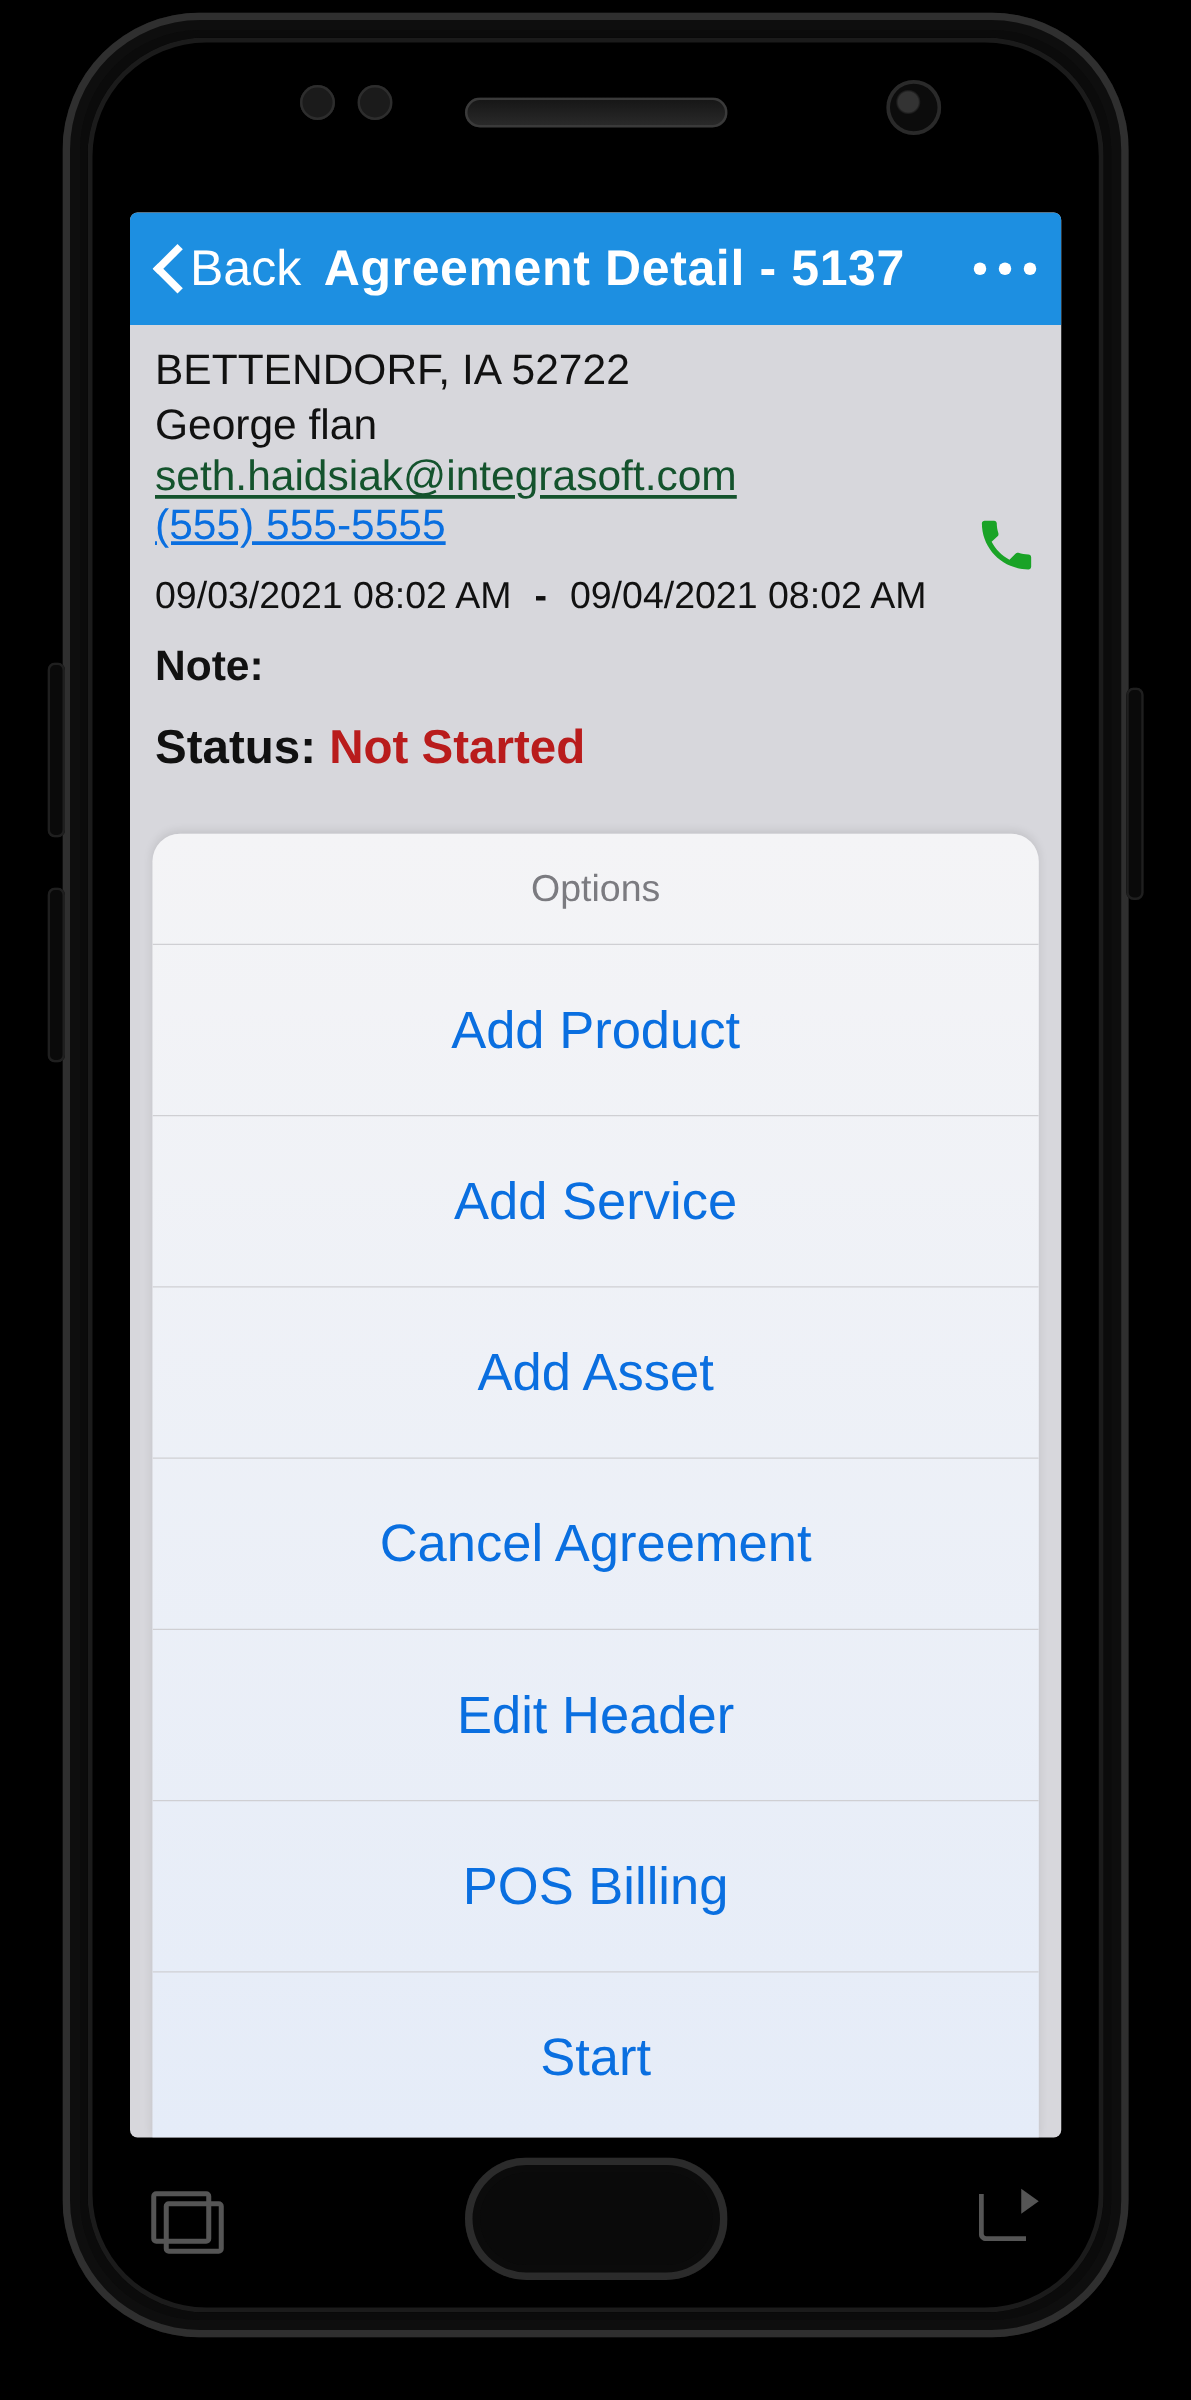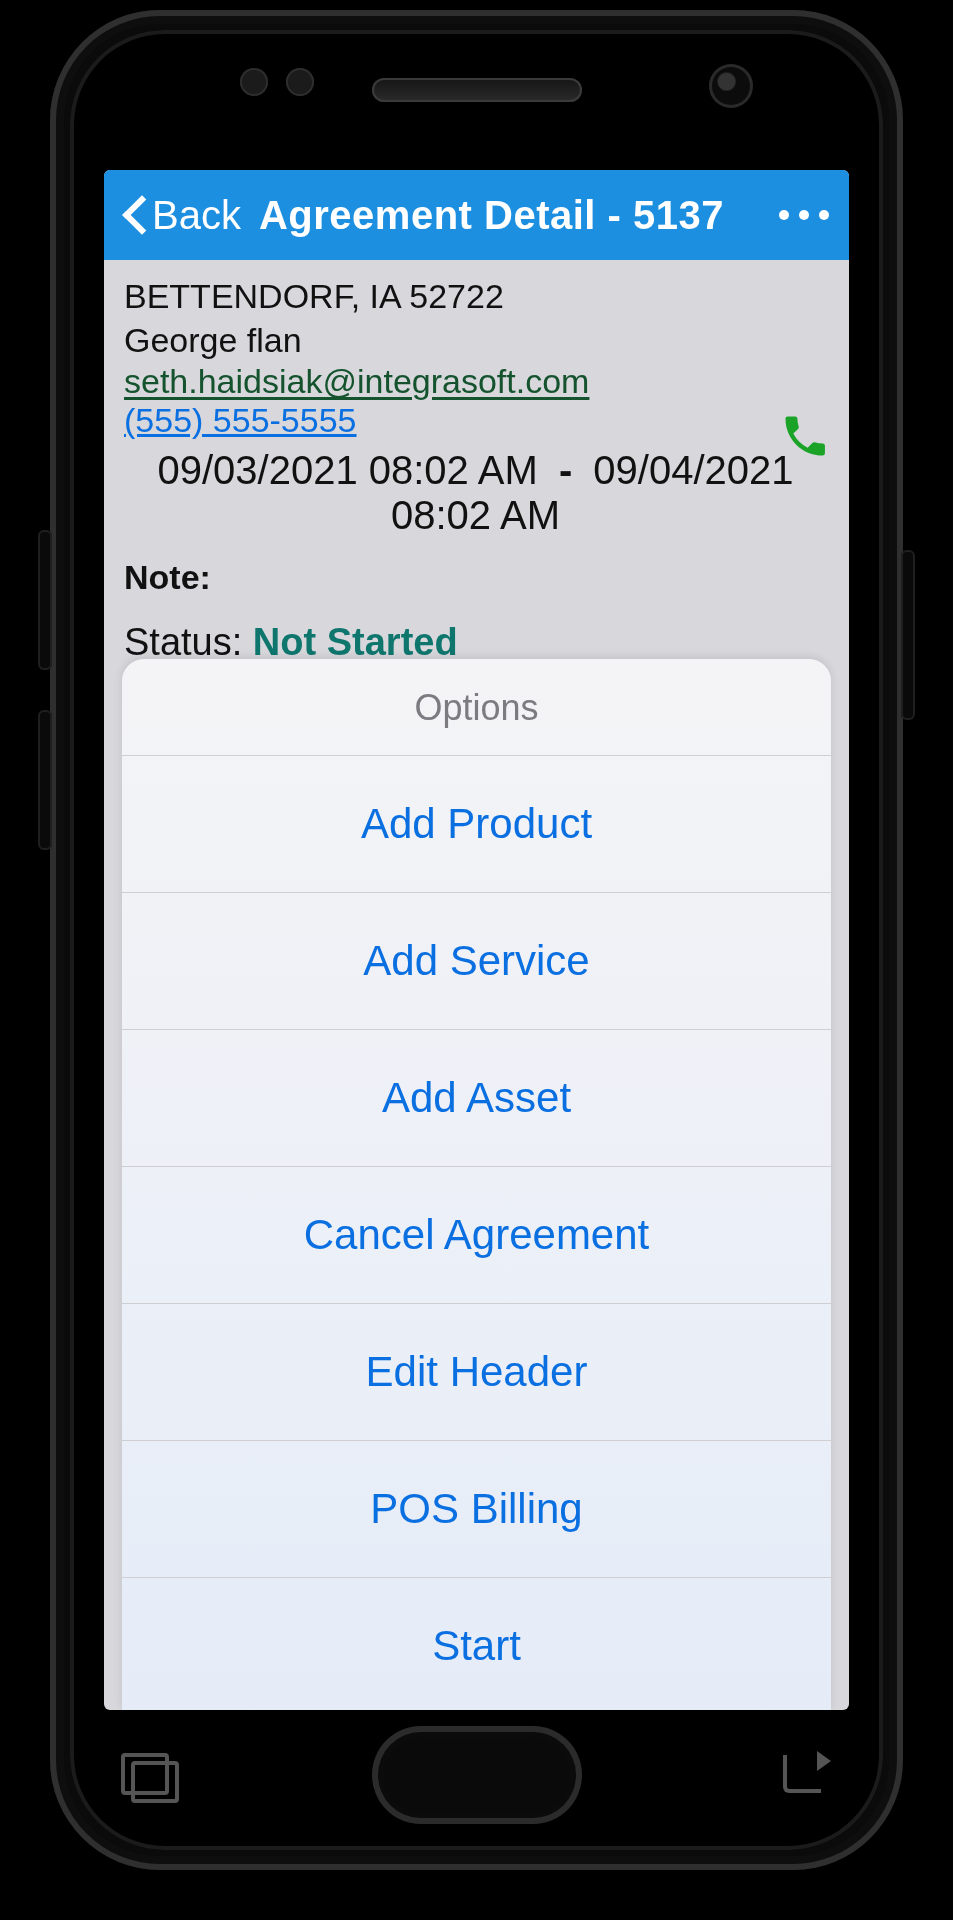--- a/index.html
+++ b/index.html
@@ -95,41 +95,41 @@
   }
   .titlebar .title{ font-weight:600; letter-spacing:.5px;}
   .dots{ margin-left:auto; display:flex; gap:10px;}
   .dots span{ width:10px; height:10px; border-radius:50%; background:#fff; display:block;}
 
   
   .content{ padding:14px 22px 10px 20px; font-size:34px; color:#111; position:relative;}
   .content .addr1, .content .addr2, .content .name{ line-height:1.3;}
   .link{ color:#14532d; text-decoration:underline; text-underline-offset:4px;}
   .phone-link{ color:#0a6fe0;}
-  .dates{ margin-top:8px; font-size:40px;text-align:center;}
+  .dates{ margin-top:20px; font-size:30px;}
   .dates .dash{ padding:0 10px; font-weight:600;}
   .note{ margin-top:20px; font-weight:700;}
   .status-row{ margin-top:24px; font-size:38px;}
-  .status-row .label{ font-weight:400;}
-  .status-row .value{ color:#0f766e; font-weight:700;}
+  .status-row .label{ font-weight:700;}
+  .status-row .value{ color:#b91c1c; font-weight:700;}
   .call-btn{
     position:absolute; right:18px; top:150px; width:52px; height:52px;
   }
   .call-btn svg{ width:52px; height:52px; fill:#1aa327;}
 
   
   .sheet{
     position:absolute; left:18px; right:18px; bottom:0;
     background:linear-gradient(#f4f4f6, #e5ecf8);
     border-radius:22px 22px 0 0;
     box-shadow:0 -2px 8px rgba(0,0,0,.1);
     overflow:hidden;
   }
   .sheet-title{
-    text-align:center; font-size:36px; color:#7b7b80;
+    text-align:center; font-size:30px; color:#7b7b80;
     padding:28px 0 26px;
     border-bottom:1px solid #cfcfd3;
   }
   .sheet-item{
     text-align:center; font-size:42px; color:#0a6fe0;
     padding:44px 0;
     border-bottom:1px solid #cfcfd3;
     background:transparent;
     width:100%;
   }

